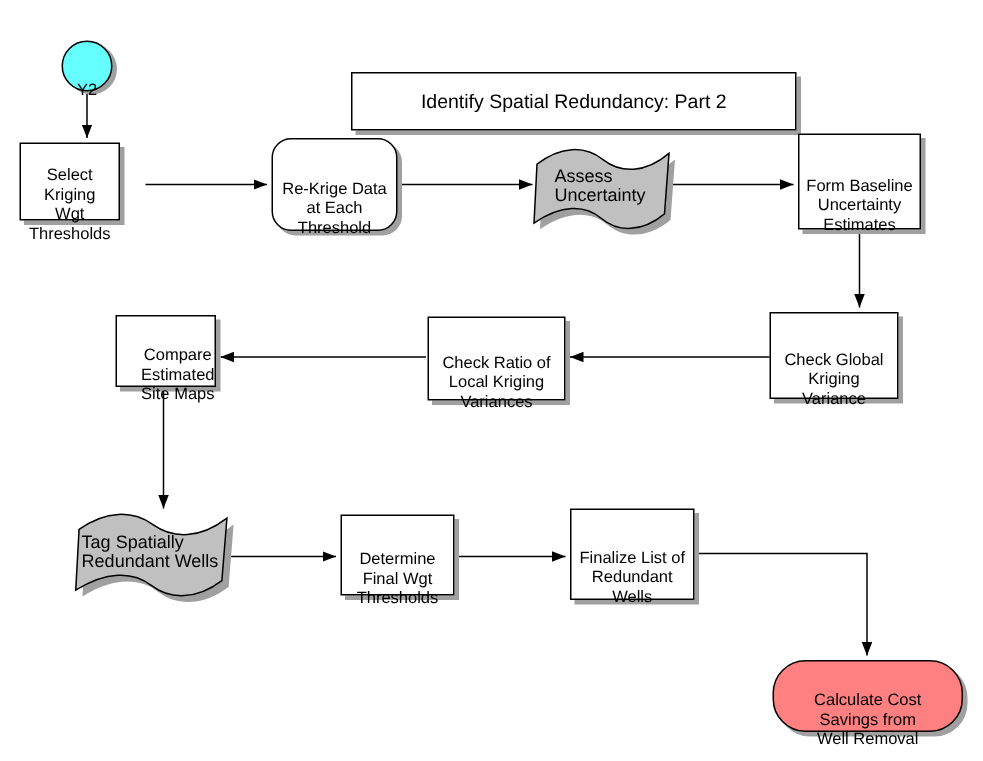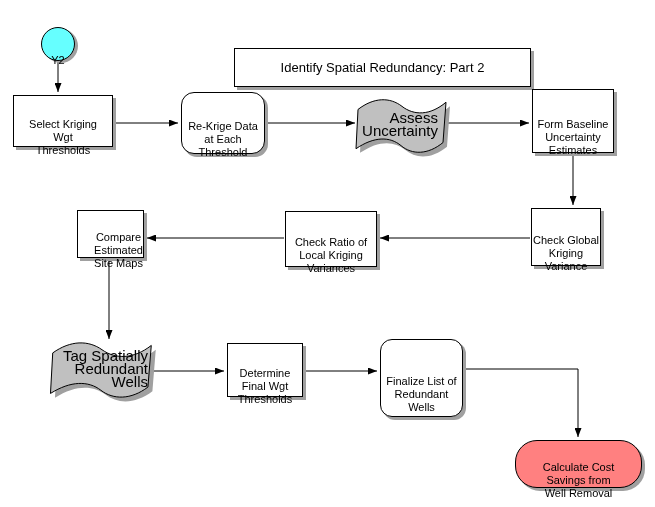--- a/index.html
+++ b/index.html
@@ -39,30 +39,30 @@
   .terminator{
     left:515px;top:440px;width:127px;height:48px;border-radius:22px;
     background:var(--terminator-fill);border:1px solid var(--border);
     box-shadow:3px 3px 0 0 var(--shadow);
   }
   .wave{position:absolute;}
   .wave svg{position:absolute;left:0;top:0;width:100%;height:100%;}
   .wave .lbl{
     position:absolute;left:6px;right:10px;top:10px;bottom:14px;
     display:flex;align-items:center;justify-content:center;
-    text-align:right;font-size:15px;line-height:13px;white-space:pre-line;
+    text-align:left;font-size:12px;line-height:13px;white-space:pre-line;
   }
-  #select-box   {left:13px; top:95px; width:100px; height:52px;}
+  #select-box   {left:13px; top:95px; width:67px; height:52px;}
   #rekrige-box  {left:181px;top:92px; width:84px; height:62px;border-radius:13px;}
   #form-box     {left:532px;top:89px; width:82px; height:64px;}
-  #global-box   {left:531px;top:208px;width:70px; height:58px;}
+  #global-box   {left:513px;top:208px;width:86px; height:58px;}
   #ratio-box    {left:285px;top:211px;width:92px; height:56px;}
   #compare-box  {left:77px; top:210px;width:67px; height:48px;justify-content:flex-end;}
   #determine-box{left:227px;top:343px;width:76px; height:54px;}
-  #finalize-box {left:380px;top:339px;width:83px; height:78px;border-radius:12px;}
+  #finalize-box {left:380px;top:339px;width:83px; height:61px;}
   #assess-wave  {left:352px;top:95px; width:100px;height:62px;}
   #tag-wave     {left:46px; top:338px;width:112px;height:64px;}
   .connectors{position:absolute;left:0;top:0;pointer-events:none;}
 </style>
 </head>
 <body>
 
 <div class="canvas">
 
   <svg class="connectors" width="655" height="507" viewBox="0 0 655 507">

